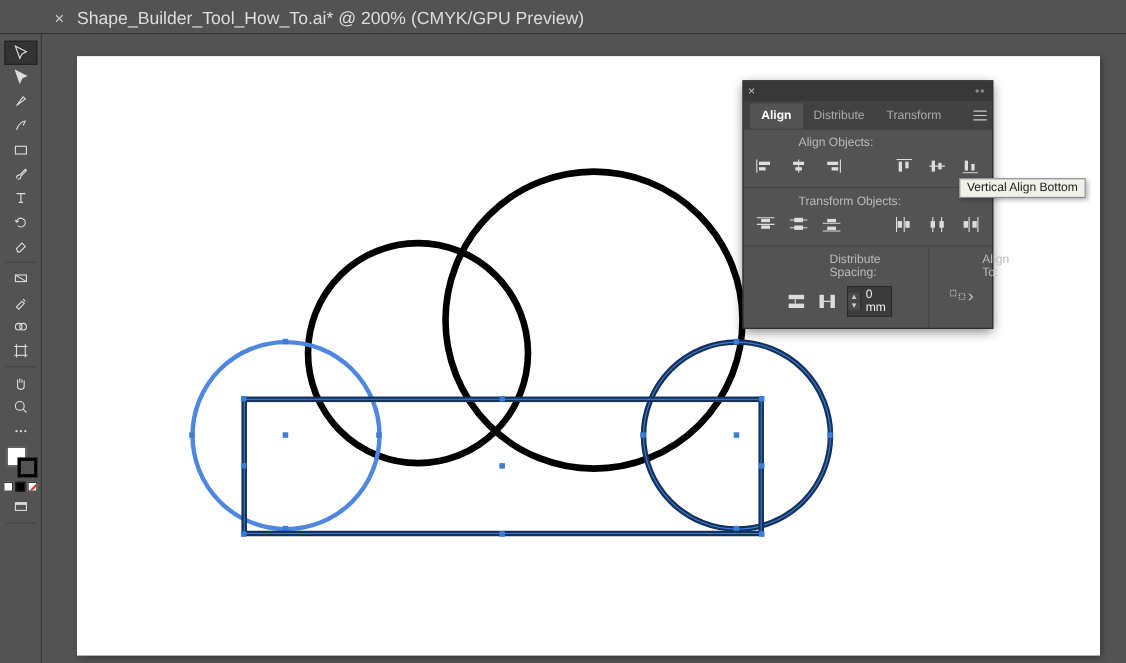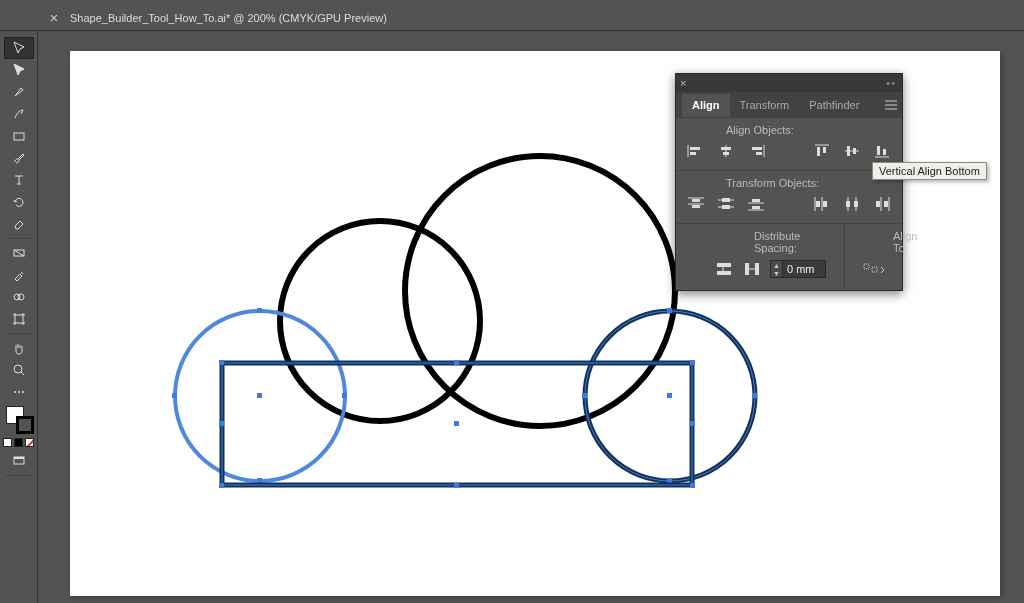--- a/index.html
+++ b/index.html
@@ -38,21 +38,21 @@
       display: flex;
       align-items: center;
       justify-content: center;
       color: #ccc;
       font-size: 15px;
       cursor: pointer;
       margin-right: 6px;
     }
     .doc-title {
       color: #ddd;
-      font-size: 11px;
+      font-size: 16px;
     }
     
     
     .workspace {
       position: absolute;
       top: 31px;
       left: 40px;
       right: 0;
       bottom: 0;
       background: #535353;
@@ -279,21 +279,21 @@
       height:8px;
       display:flex;
       align-items:center;
       justify-content:center;
       font-size:7px;
       color:#ccc;
       background:#4a4a4a;
       cursor:pointer;
     }
     .num-value{
-      width:42px;
+      width:27px;
       color:#eee;
       font-size:11px;
       padding:1px 4px;
     }
     .alignto-icon{
       margin:6px auto 0;
       display:flex;
       align-items:center;
       justify-content:center;
       height:20px;
@@ -481,22 +481,22 @@
   </div>
 </div>
 
 <div class="panel">
   <div class="panel-titlebar">
     <span class="panel-close">×</span>
     <span class="panel-gripper">••</span>
   </div>
   <div class="panel-tabs">
     <div class="ptab active">Align</div>
+    <div class="ptab">Distribute</div>
     <div class="ptab">Transform</div>
-    <div class="ptab">Pathfinder</div>
     <div class="panel-menu">
       <svg width="14" height="10" viewBox="0 0 14 10">
           <path d="M1 1h12M1 5h12M1 9h12" stroke="#ccc"></path>
         </svg>
     </div>
   </div>
 
   <div class="panel-section">
     <div class="section-label">Align Objects:</div>
     <div class="icon-row">

